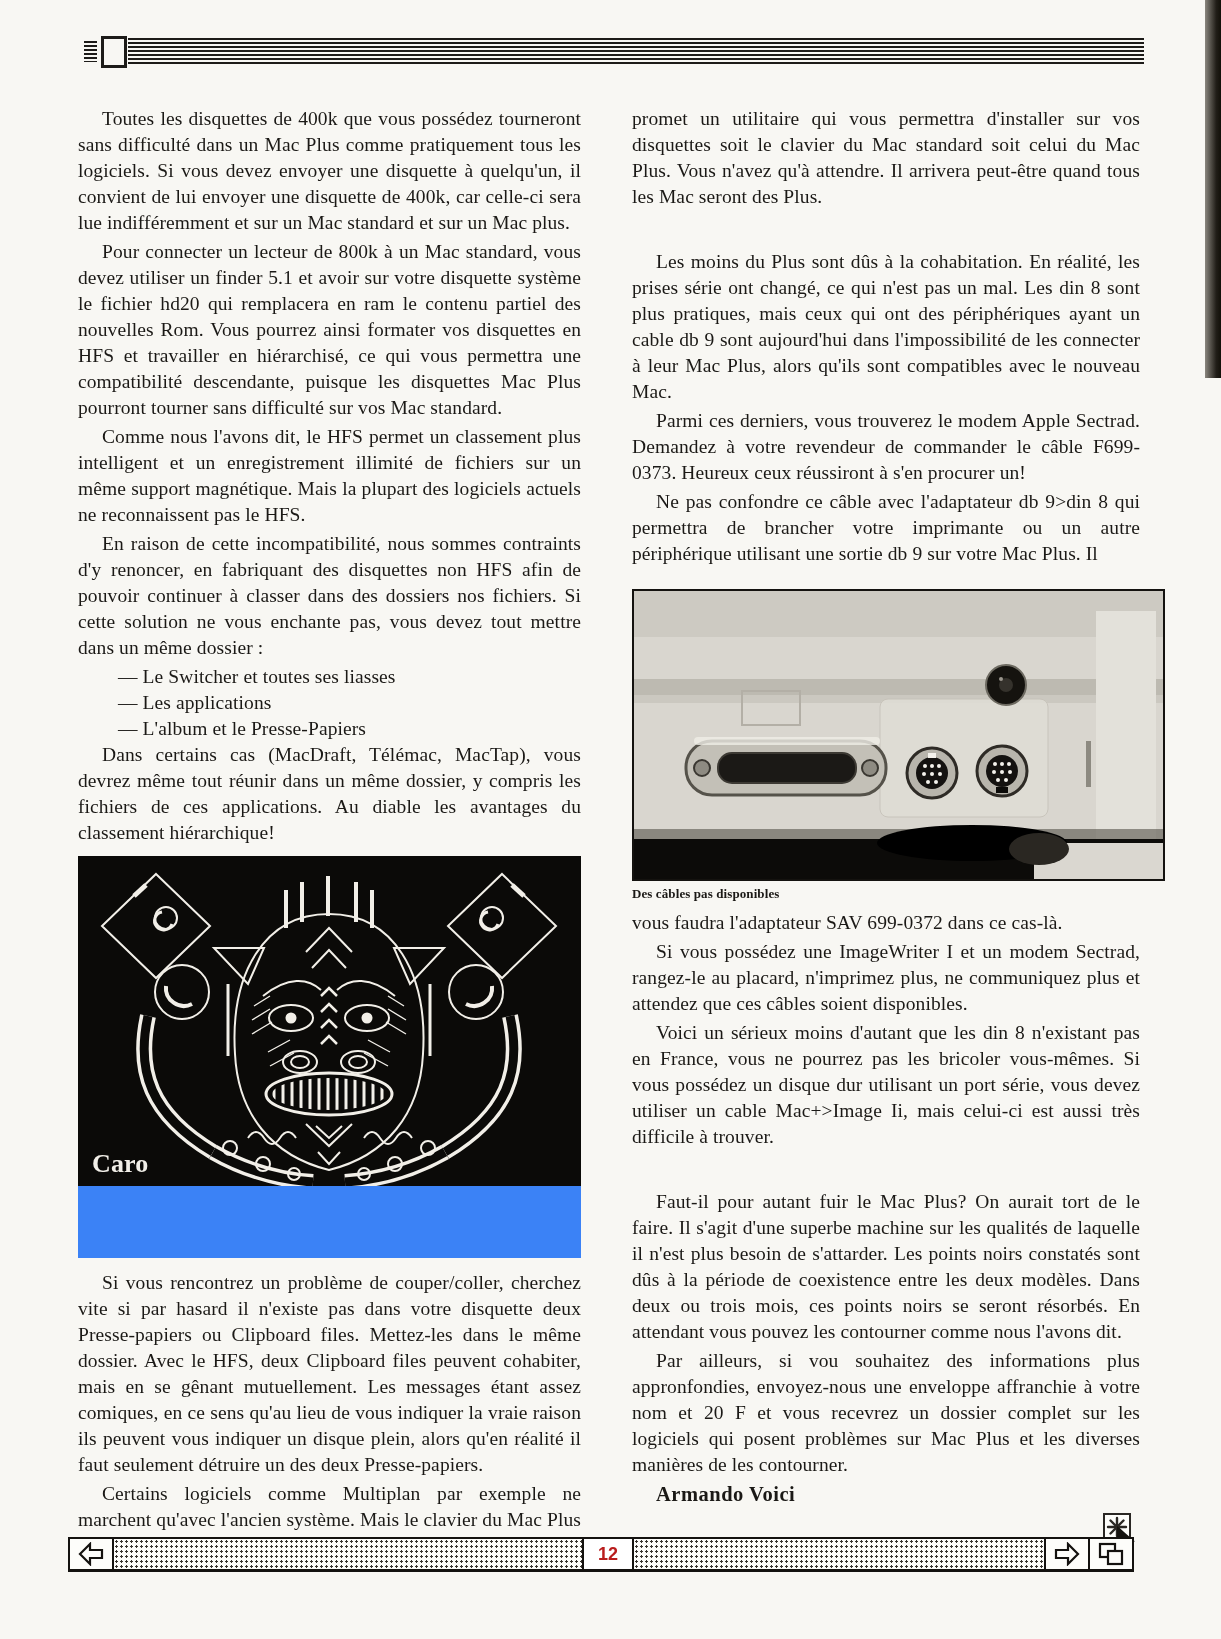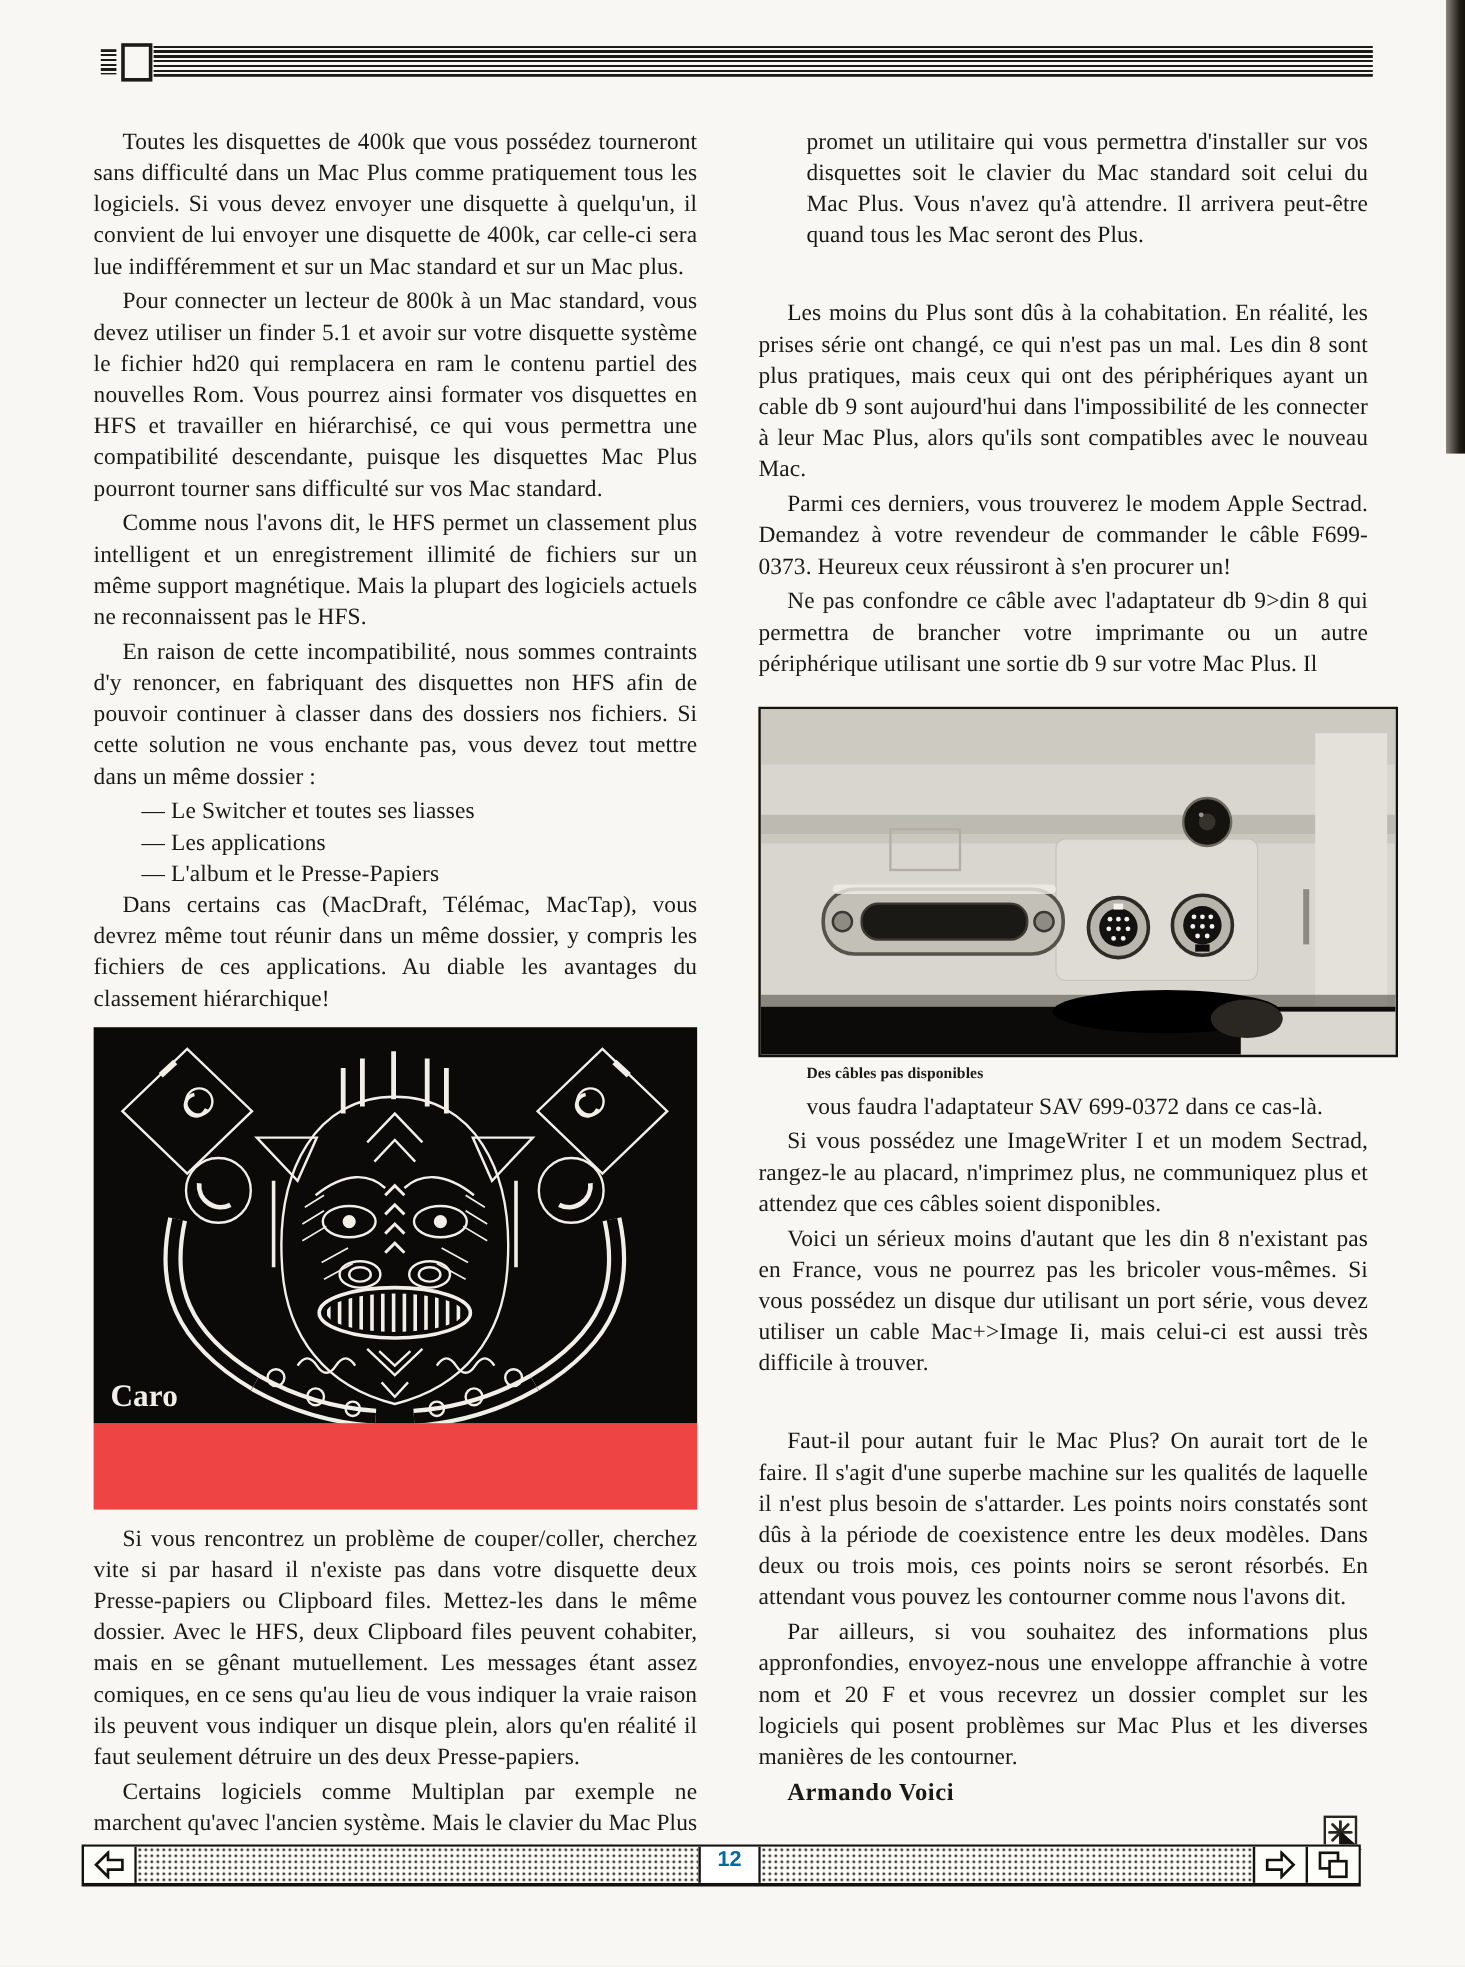--- a/index.html
+++ b/index.html
@@ -12,25 +12,25 @@
   .rule-lines{background-image:repeating-linear-gradient(180deg,#1d1b18 0,#1d1b18 2px,transparent 2px,transparent 4px);}
   .hdr-mini{position:absolute;left:84px;top:41px;width:13px;height:21px;}
   .hdr-square{position:absolute;left:101px;top:36px;width:20px;height:26px;border:3px solid #1d1b18;background:#f8f7f3;}
   .hdr-long{position:absolute;left:128px;top:38px;width:1016px;height:26px;}
   .edge-band{position:absolute;right:0;top:0;width:16px;height:378px;background:linear-gradient(90deg,#8a867e,#211e18 70%,#121009);}
   
   .col{position:absolute;text-align:justify;font-size:19.5px;line-height:26px;letter-spacing:.1px;}
   .col-left{left:78px;top:106px;width:503px;}
   .col-right{left:632px;top:106px;width:508px;}
   .col p{margin:0 0 3px 0;text-indent:24px;}
-  .col p.no-indent{text-indent:0;margin-left:40px;}
+  .col p.no-indent{text-indent:0;}
   .col p.gap-before{margin-top:39px;}
   .col p.list-item{text-indent:0;padding-left:40px;margin:0;}
   
-  .illu{margin:10px 0 12px 0;width:503px;height:402px;background:#ef4444;position:relative;}
+  .illu{margin:10px 0 12px 0;width:503px;height:402px;background:#3b82f6;position:relative;}
   .illu svg{display:block;}
   
   .photo{width:529px;height:288px;border:2px solid #14120f;background:#d9d6cf;margin-top:22px;position:relative;}
   .caption{font-weight:bold;font-size:13px;margin:16px 0 32px 0;text-indent:0 !important;}
   .byline{font-weight:bold;font-size:20.5px;letter-spacing:.5px;margin-top:34px;text-indent:24px;}
   .end-mark{position:absolute;right:2px;bottom:-46px;width:36px;height:44px;}
   
   .scrollbar{
     position:absolute;left:68px;top:1537px;width:1066px;height:35px;
     border:2px solid #14120f;border-bottom-width:3px;background:#fff;
@@ -39,22 +39,22 @@
   .sb-btn{width:42px;height:100%;background:#fdfdfa;display:flex;align-items:center;justify-content:center;flex:none;}
   .sb-btn.left{border-right:2px solid #14120f;}
   .sb-btn.right{border-left:2px solid #14120f;}
   .sb-btn.pages{border-left:2px solid #14120f;}
   .sb-track{height:100%;background-color:#fdfdfa;flex:none;
     background-image:radial-gradient(circle,#37342e 1.1px,transparent 1.4px);
     background-size:5px 5px;}
   .sb-track.t1{width:468px;}
   .sb-track.t2{flex:1;}
   .sb-thumb{width:48px;height:100%;background:#fff;border-left:2px solid #14120f;border-right:2px solid #14120f;
-    display:flex;justify-content:center;flex:none;
-    font-family:"Liberation Sans", sans-serif;font-size:18px;font-weight:bold;color:#0369a1;}
+    display:flex;align-items:center;justify-content:center;flex:none;
+    font-family:"Liberation Sans", sans-serif;font-size:18px;font-weight:bold;color:#b91c1c;}
 </style>
 </head>
 <body>
 
 <div class="page">
 
   <div class="hdr-mini rule-lines"></div>
   <div class="hdr-square"></div>
   <div class="hdr-long rule-lines"></div>
   <div class="edge-band"></div>

